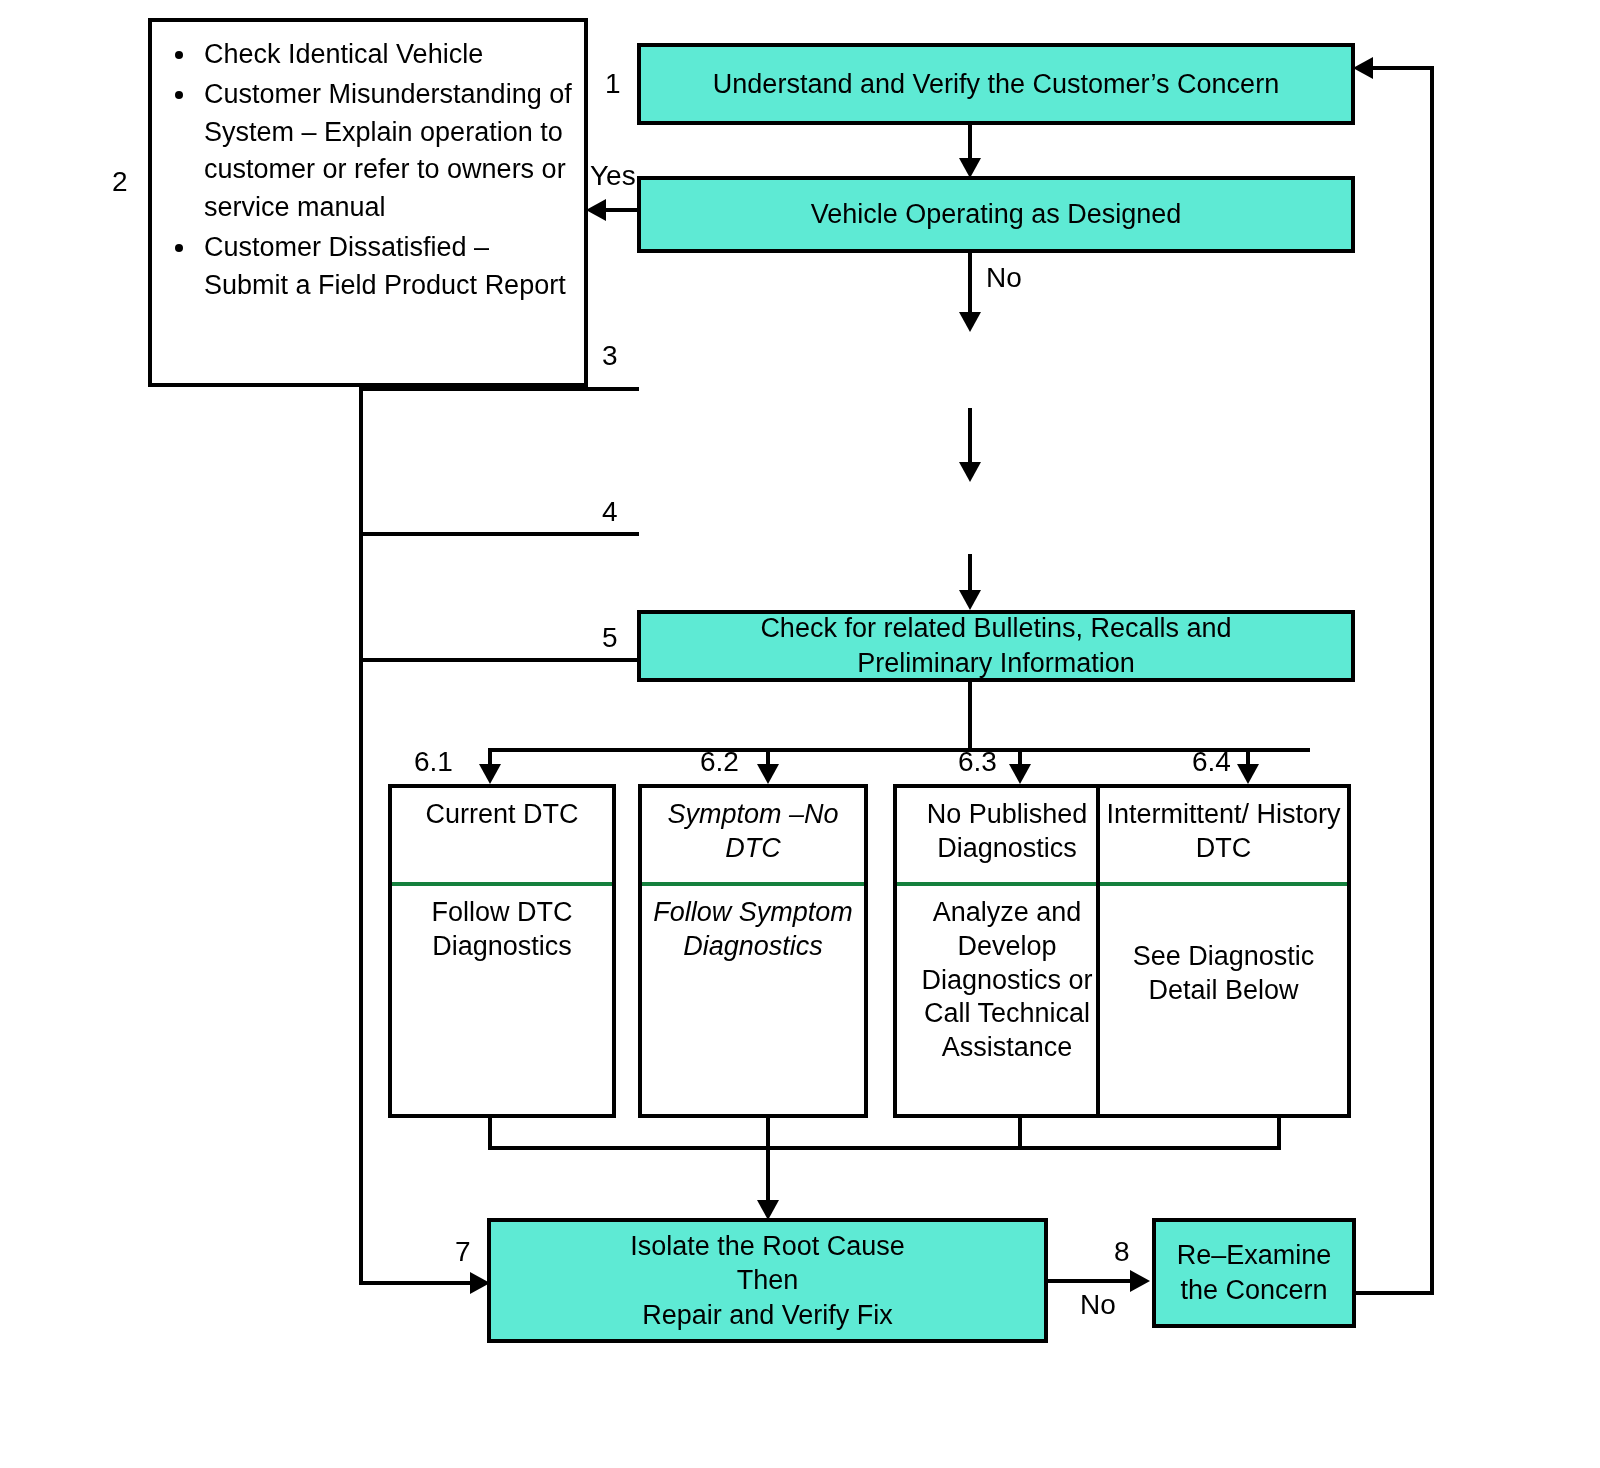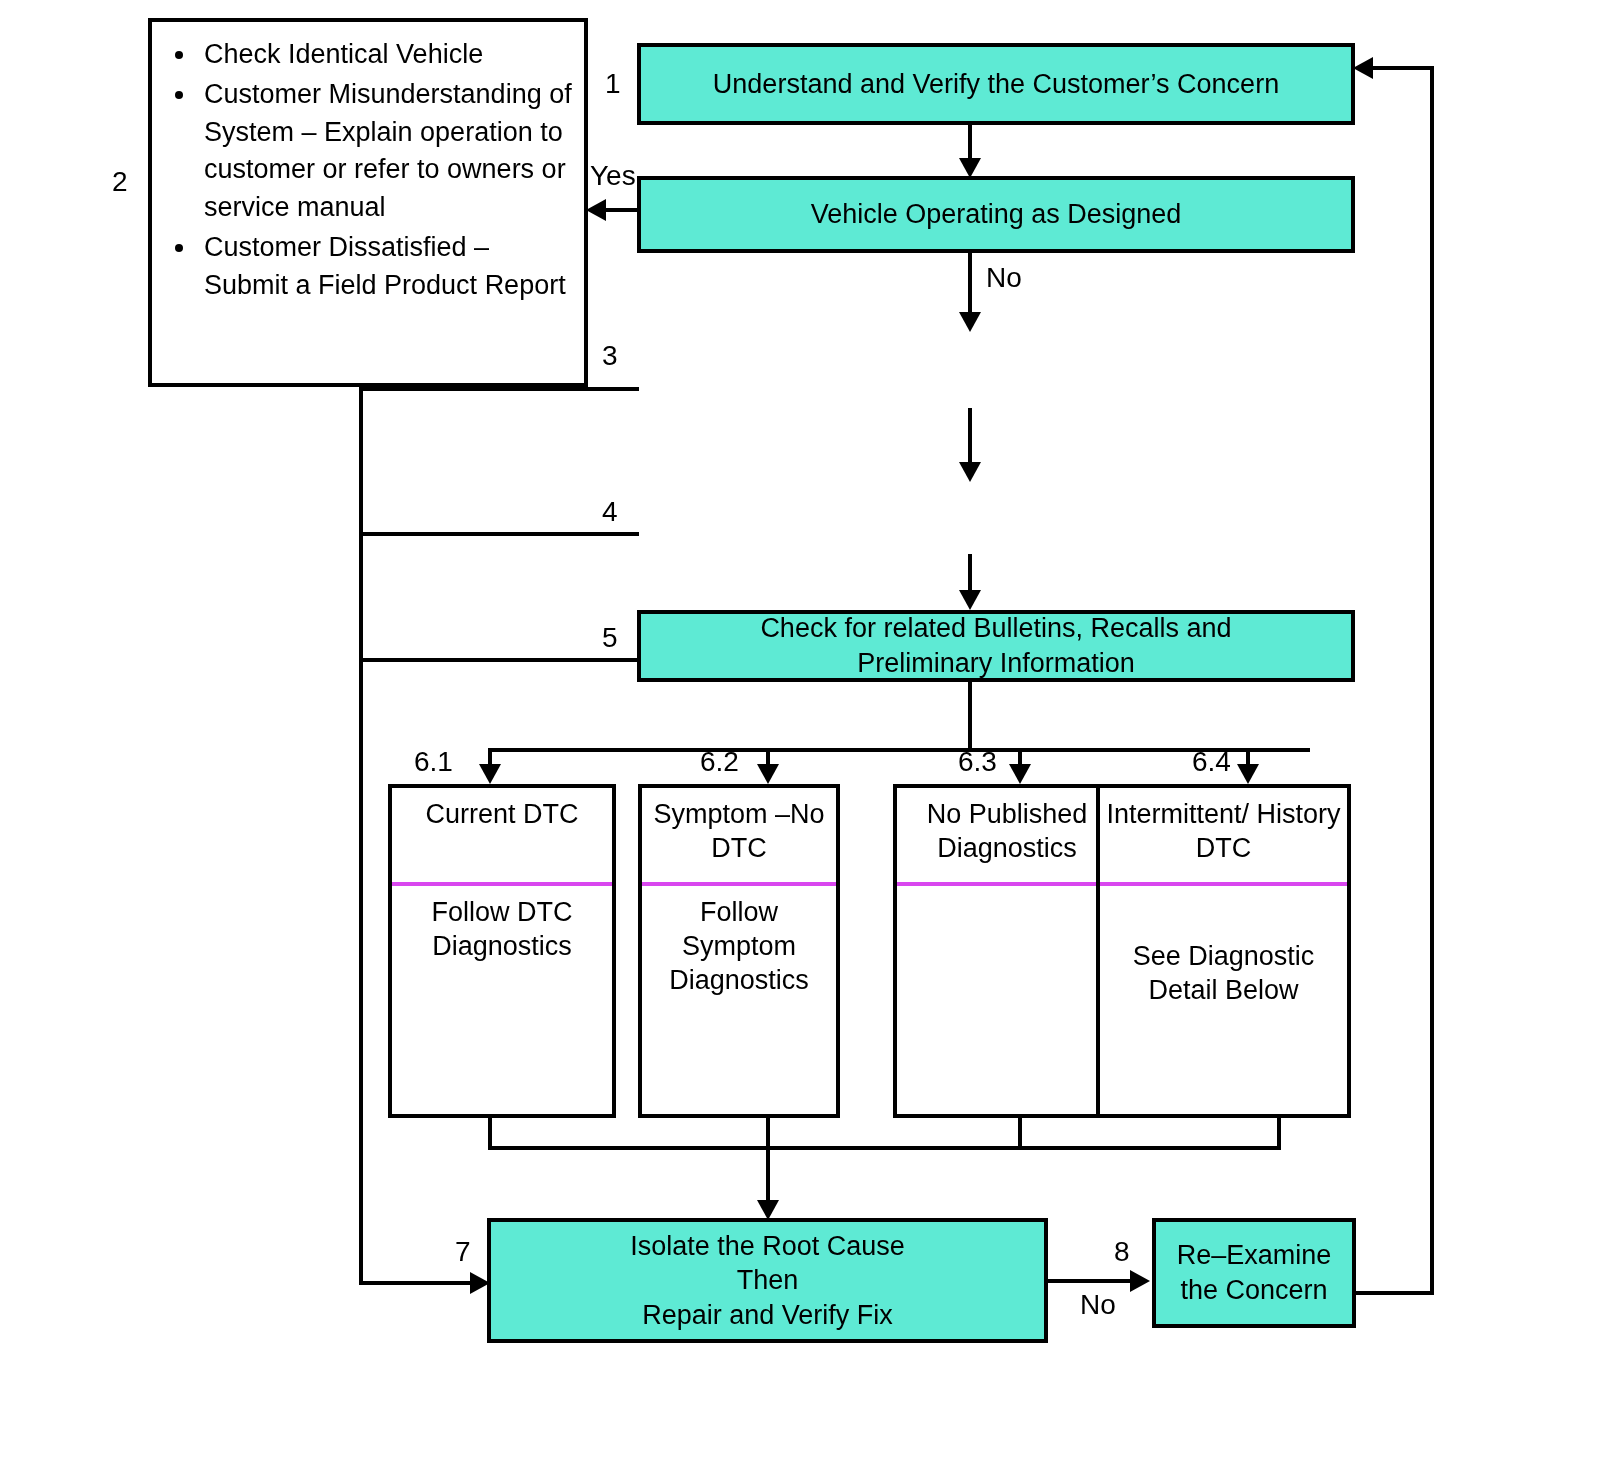--- a/index.html
+++ b/index.html
@@ -6,21 +6,21 @@
   body{font-family:"Liberation Sans", sans-serif;color:#000;}
   #stage{position:relative;width:1600px;height:1468px;background:#fff;overflow:hidden;}
 
   .box{position:absolute;border:4px solid #000;background:#5eead4;box-sizing:border-box;
        display:flex;align-items:center;justify-content:center;text-align:center;
        font-size:27px;line-height:1.28;}
   .box .txt{padding:0 10px;}
 
   .splitbox{position:absolute;border:4px solid #000;background:#fff;box-sizing:border-box;
             display:flex;flex-direction:column;}
-  .splitbox .head{border-bottom:4px solid #d946ef;box-sizing:border-box;
+  .splitbox .head{border-bottom:4px solid #15803d;box-sizing:border-box;
                   display:flex;align-items:flex-start;justify-content:center;
                   text-align:center;font-size:27px;line-height:1.25;padding-top:10px;}
   .splitbox .body{flex:1;box-sizing:border-box;display:flex;align-items:flex-start;
                   justify-content:center;text-align:center;font-size:27px;line-height:1.25;
                   padding-top:10px;}
 
   .bulletbox{position:absolute;border:4px solid #000;background:#fff;box-sizing:border-box;
              padding:14px 12px 8px 8px;}
   .bulletbox ul{margin:0;padding:0 0 0 38px;list-style:disc;}
   .bulletbox li{font-size:27px;line-height:1.40;margin:0 0 2px 0;padding-left:6px;}
@@ -114,27 +114,28 @@
 
   <div class="v" style="left:1246px;top:748px;height:24px;"></div>
   <div class="arr arr-d" style="left:1237px;top:764px;"></div>
   <div class="num" style="left:1192px;top:748px;">6.4</div>
 
   <div class="splitbox" style="left:388px;top:784px;width:228px;height:334px;">
     <div class="head" style="height:98px;">Current DTC</div>
     <div class="body">Follow DTC Diagnostics</div>
   </div>
 
-  <div class="splitbox" style="left:638px;top:784px;width:202px;height:334px;">
+  <div class="splitbox" style="left:638px;top:784px;width:230px;height:334px;font-style:italic;">
     <div class="head" style="height:98px;">Symptom –No DTC</div>
     <div class="body">Follow Symptom Diagnostics</div>
   </div>
 
   <div class="splitbox" style="left:893px;top:784px;width:228px;height:334px;">
     <div class="head" style="height:98px;">No Published Diagnostics</div>
+    <div class="body">Analyze and Develop Diagnostics or Call Technical Assistance</div>
   </div>
 
   <div class="splitbox" style="left:1096px;top:784px;width:255px;height:334px;gap:44px;">
     <div class="head" style="height:98px;">Intermittent/ History DTC</div>
     <div class="body">See Diagnostic Detail Below</div>
   </div>
 
   <div class="v" style="left:488px;top:1118px;height:32px;"></div>
   <div class="v" style="left:766px;top:1118px;height:32px;"></div>
   <div class="v" style="left:1018px;top:1118px;height:32px;"></div>

